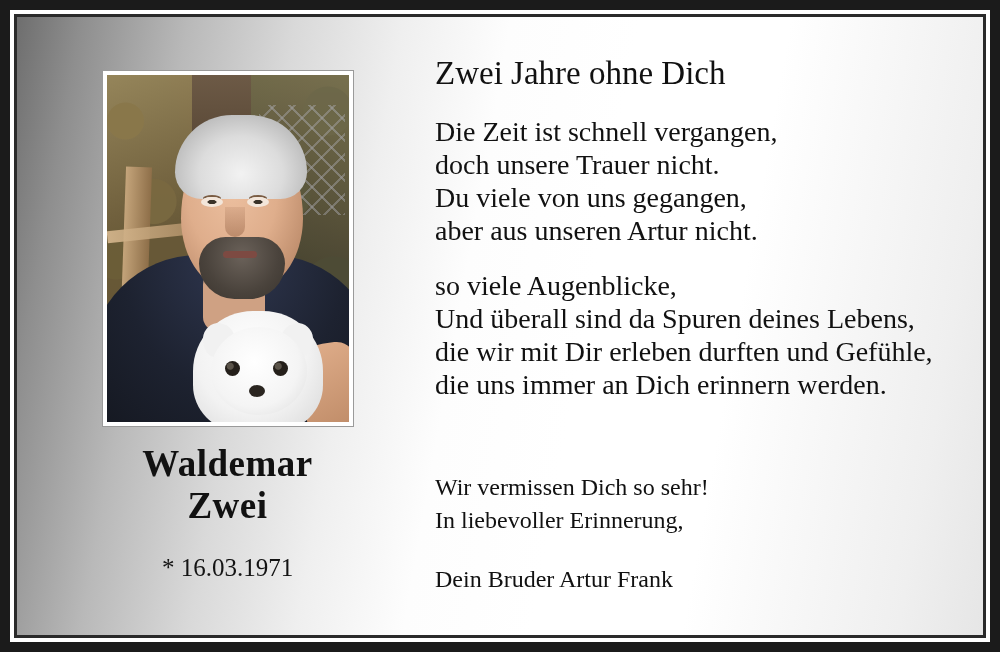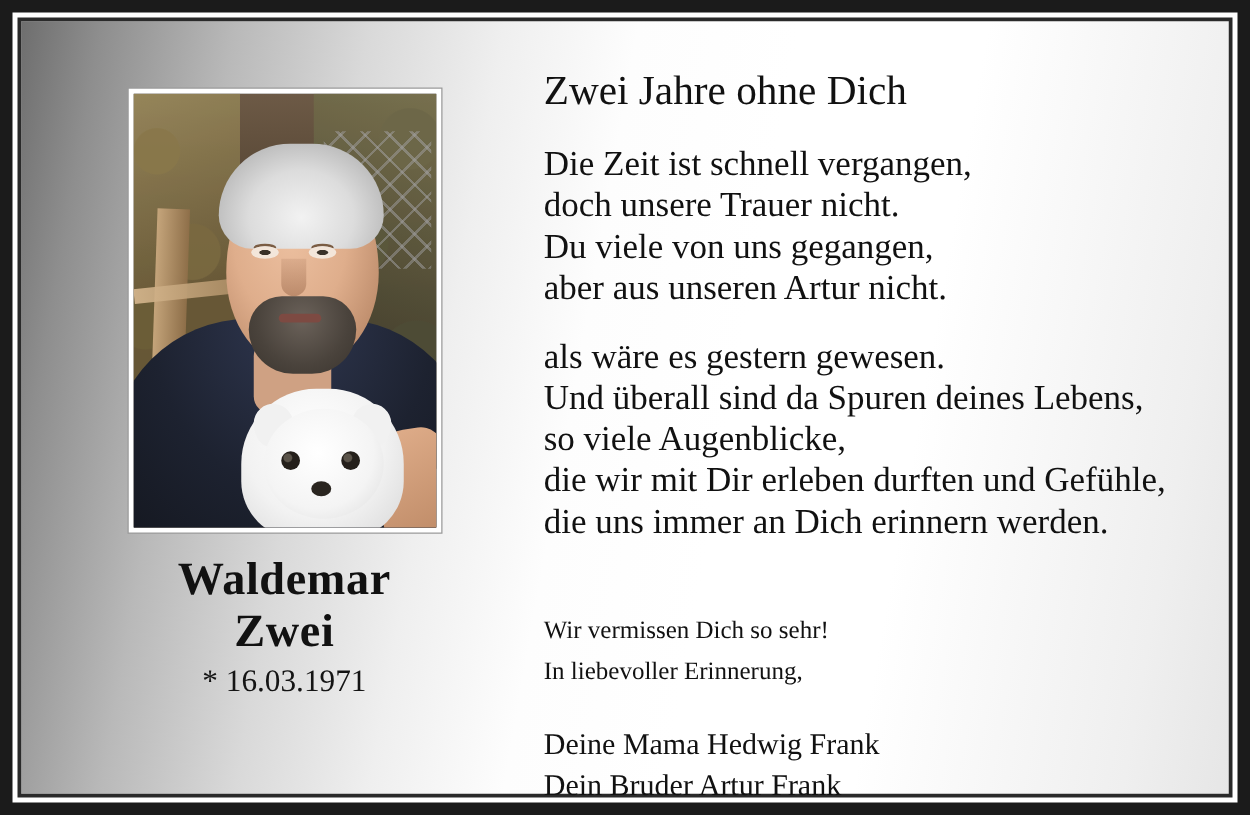--- a/index.html
+++ b/index.html
@@ -223,21 +223,21 @@
     color: #111111;
   }
   .name-line {
     font-family: Liberation Serif, serif;
     font-weight: bold;
     font-size: 37px;
     line-height: 42px;
     letter-spacing: 0.5px;
   }
   .dates {
-    margin-top: 2px;
+    margin-top: 24px;
     font-family: "Liberation Serif", serif;
     font-size: 25px;
     line-height: 34px;
     color: #141414;
   }
 
   
   .right-col {
     position: absolute;
     left: 400px;
@@ -251,22 +251,22 @@
     line-height: 32px;
     margin-bottom: 26px;
   }
   .verse {
     font-size: 28px;
     line-height: 33px;
     margin-bottom: 22px;
   }
   .verse p { margin: 0; }
   .closing {
-    margin-top: 54px;
-    font-size: 20px;
+    margin-top: 70px;
+    font-size: 24px;
     line-height: 33px;
   }
   .closing p { margin: 0; }
   .signature {
     margin-top: 26px;
     font-size: 24px;
     line-height: 33px;
   }
   .signature p { margin: 0; }
 </style>
@@ -323,34 +323,32 @@
         <div class="headline">Zwei Jahre ohne Dich</div>
 
         <div class="verse">
           <p>Die Zeit ist schnell vergangen,</p>
           <p>doch unsere Trauer nicht.</p>
           <p>Du viele von uns gegangen,</p>
           <p>aber aus unseren Artur nicht.</p>
         </div>
 
         <div class="verse">
-          <p>als wäre es gestern gewesen.</p>
+          <p>so viele Augenblicke,</p>
           <p>Und überall sind da Spuren deines Lebens,</p>
-          <p>so viele Augenblicke,</p>
           <p>die wir mit Dir erleben durften und Gefühle,</p>
           <p>die uns immer an Dich erinnern werden.</p>
         </div>
 
         <div class="closing">
           <p>Wir vermissen Dich so sehr!</p>
           <p>In liebevoller Erinnerung,</p>
         </div>
 
         <div class="signature">
-          <p>Deine Mama Hedwig Frank</p>
           <p>Dein Bruder Artur Frank</p>
         </div>
 
       </div>
 
     </div>
   </div>
 </div>
 
 </body></html>

